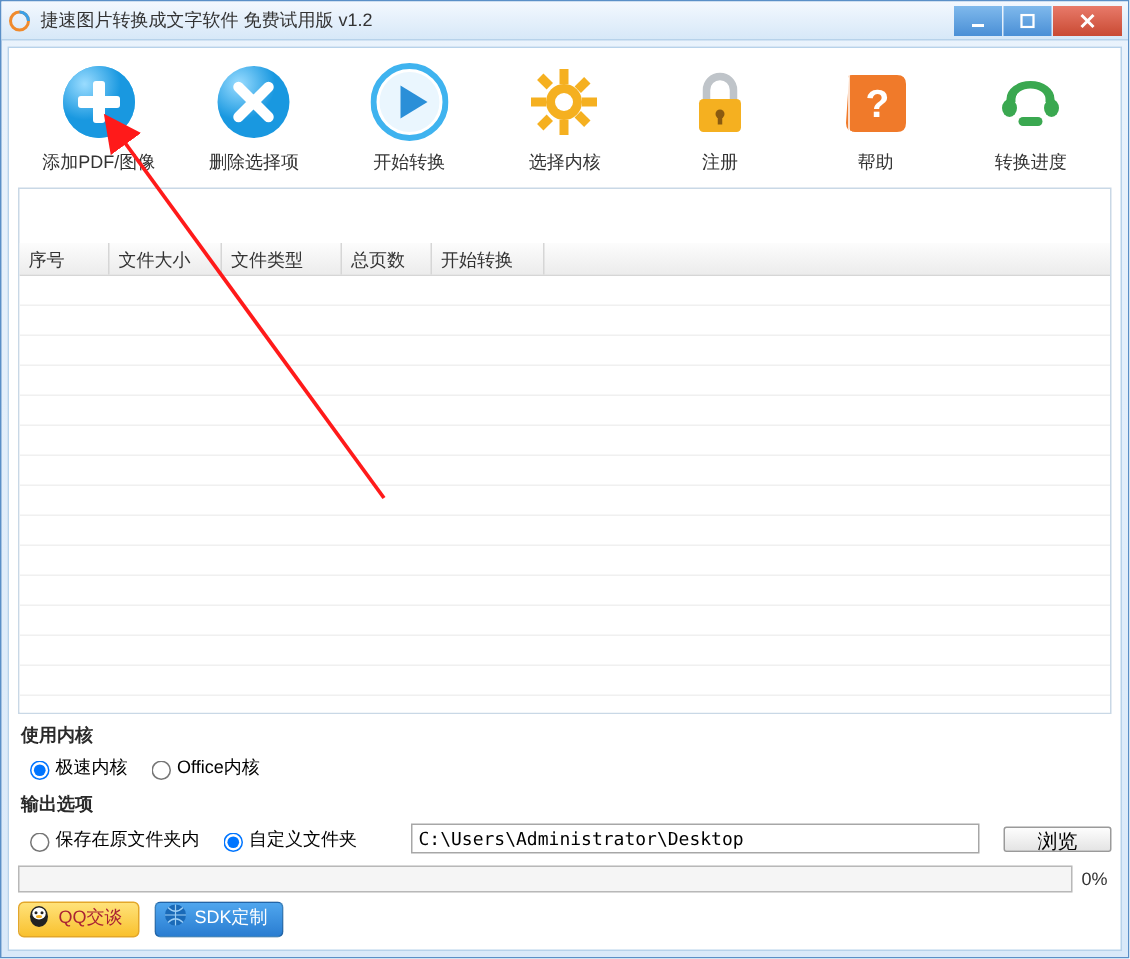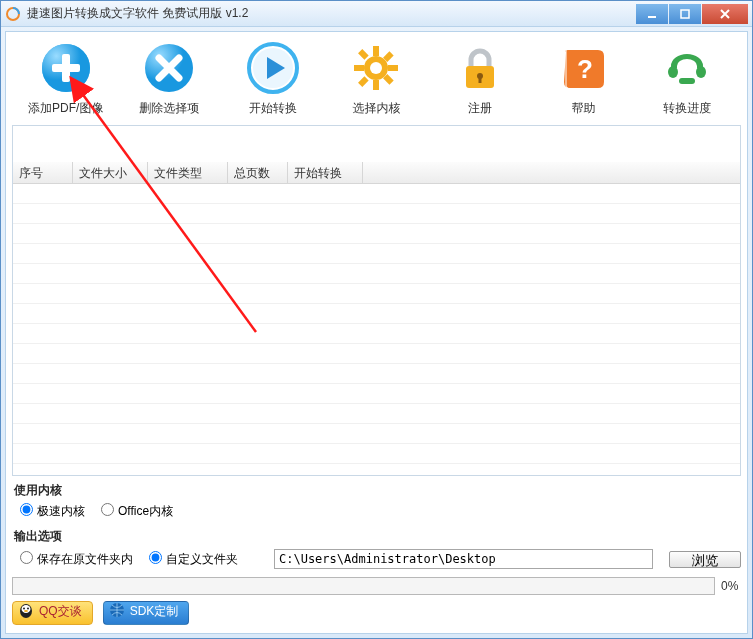--- a/index.html
+++ b/index.html
@@ -18,21 +18,21 @@
   .tool-btn { display: flex; flex-direction: column; align-items: center; width: 84px; cursor: pointer; }
   .tool-btn .icon-wrap { width: 52px; height: 52px; display: flex; align-items: center; justify-content: center; }
   .tool-btn .lbl { margin-top: 6px; color: #333; text-align: center; }
   .table-wrap { border: 1px solid #c9d8e6; flex: 1; overflow: hidden; background: #fff; }
   .thead { display: flex; height: 22px; background: linear-gradient(#fcfcfc,#ececec); border-bottom: 1px solid #d6d6d6; margin-top: 36px; }
   .th { border-right: 1px solid #d6d6d6; padding: 3px 6px; color: #333; font-size: 12px; overflow: hidden; white-space: nowrap; }
   .tbody { height: calc(100% - 22px); background: #fff; }
   .row { display: flex; height: 20px; border-bottom: 1px solid #f0f0f0; }
   .section-label { margin: 6px 0 2px 2px; color: #2a2a2a; font-weight: bold; }
   .opt-row { display: flex; align-items: center; padding: 2px 0 2px 8px; gap: 16px; }
-  .opt-row label { display: flex; align-items: flex-start; gap: 4px; cursor: pointer; }
+  .opt-row label { display: flex; align-items: flex-end; gap: 4px; cursor: pointer; }
   .path-input { flex: 1; height: 20px; border: 1px solid #a7a7a7; padding: 1px 4px; font-family: Consolas, monospace; font-size: 12px; background: #fff; margin-left: 20px; }
   .browse-btn { width: 72px; height: 17px; background: linear-gradient(#fdfdfd,#e4e4e4); border: 1px solid #9a9a9a; border-radius: 2px; cursor: pointer; }
   .progress-row { display: flex; align-items: center; margin-top: 6px; gap: 6px; }
   .progress-bar { flex: 1; height: 18px; border: 1px solid #b8b8b8; background: #f5f5f5; }
   .pct { color: #333; font-size: 12px; width: 20px; }
   .footer-btns { display: flex; gap: 10px; margin-top: 6px; }
   .pill-btn { height: 24px; border-radius: 4px; padding: 0 10px 4px 4px; display: flex; align-items: center; gap: 4px; color: #fff; font-size: 12px; cursor: pointer; border: 1px solid rgba(0,0,0,.2); }
   .qq { background: linear-gradient(#ffe27a,#f9c12e); color: #a23; border-color: #e3a72a; }
   .sdk { background: linear-gradient(#4fa6ee,#2a7dd1); }
   .arrow-overlay { position: absolute; left: 20px; top: 40px; pointer-events: none; }

